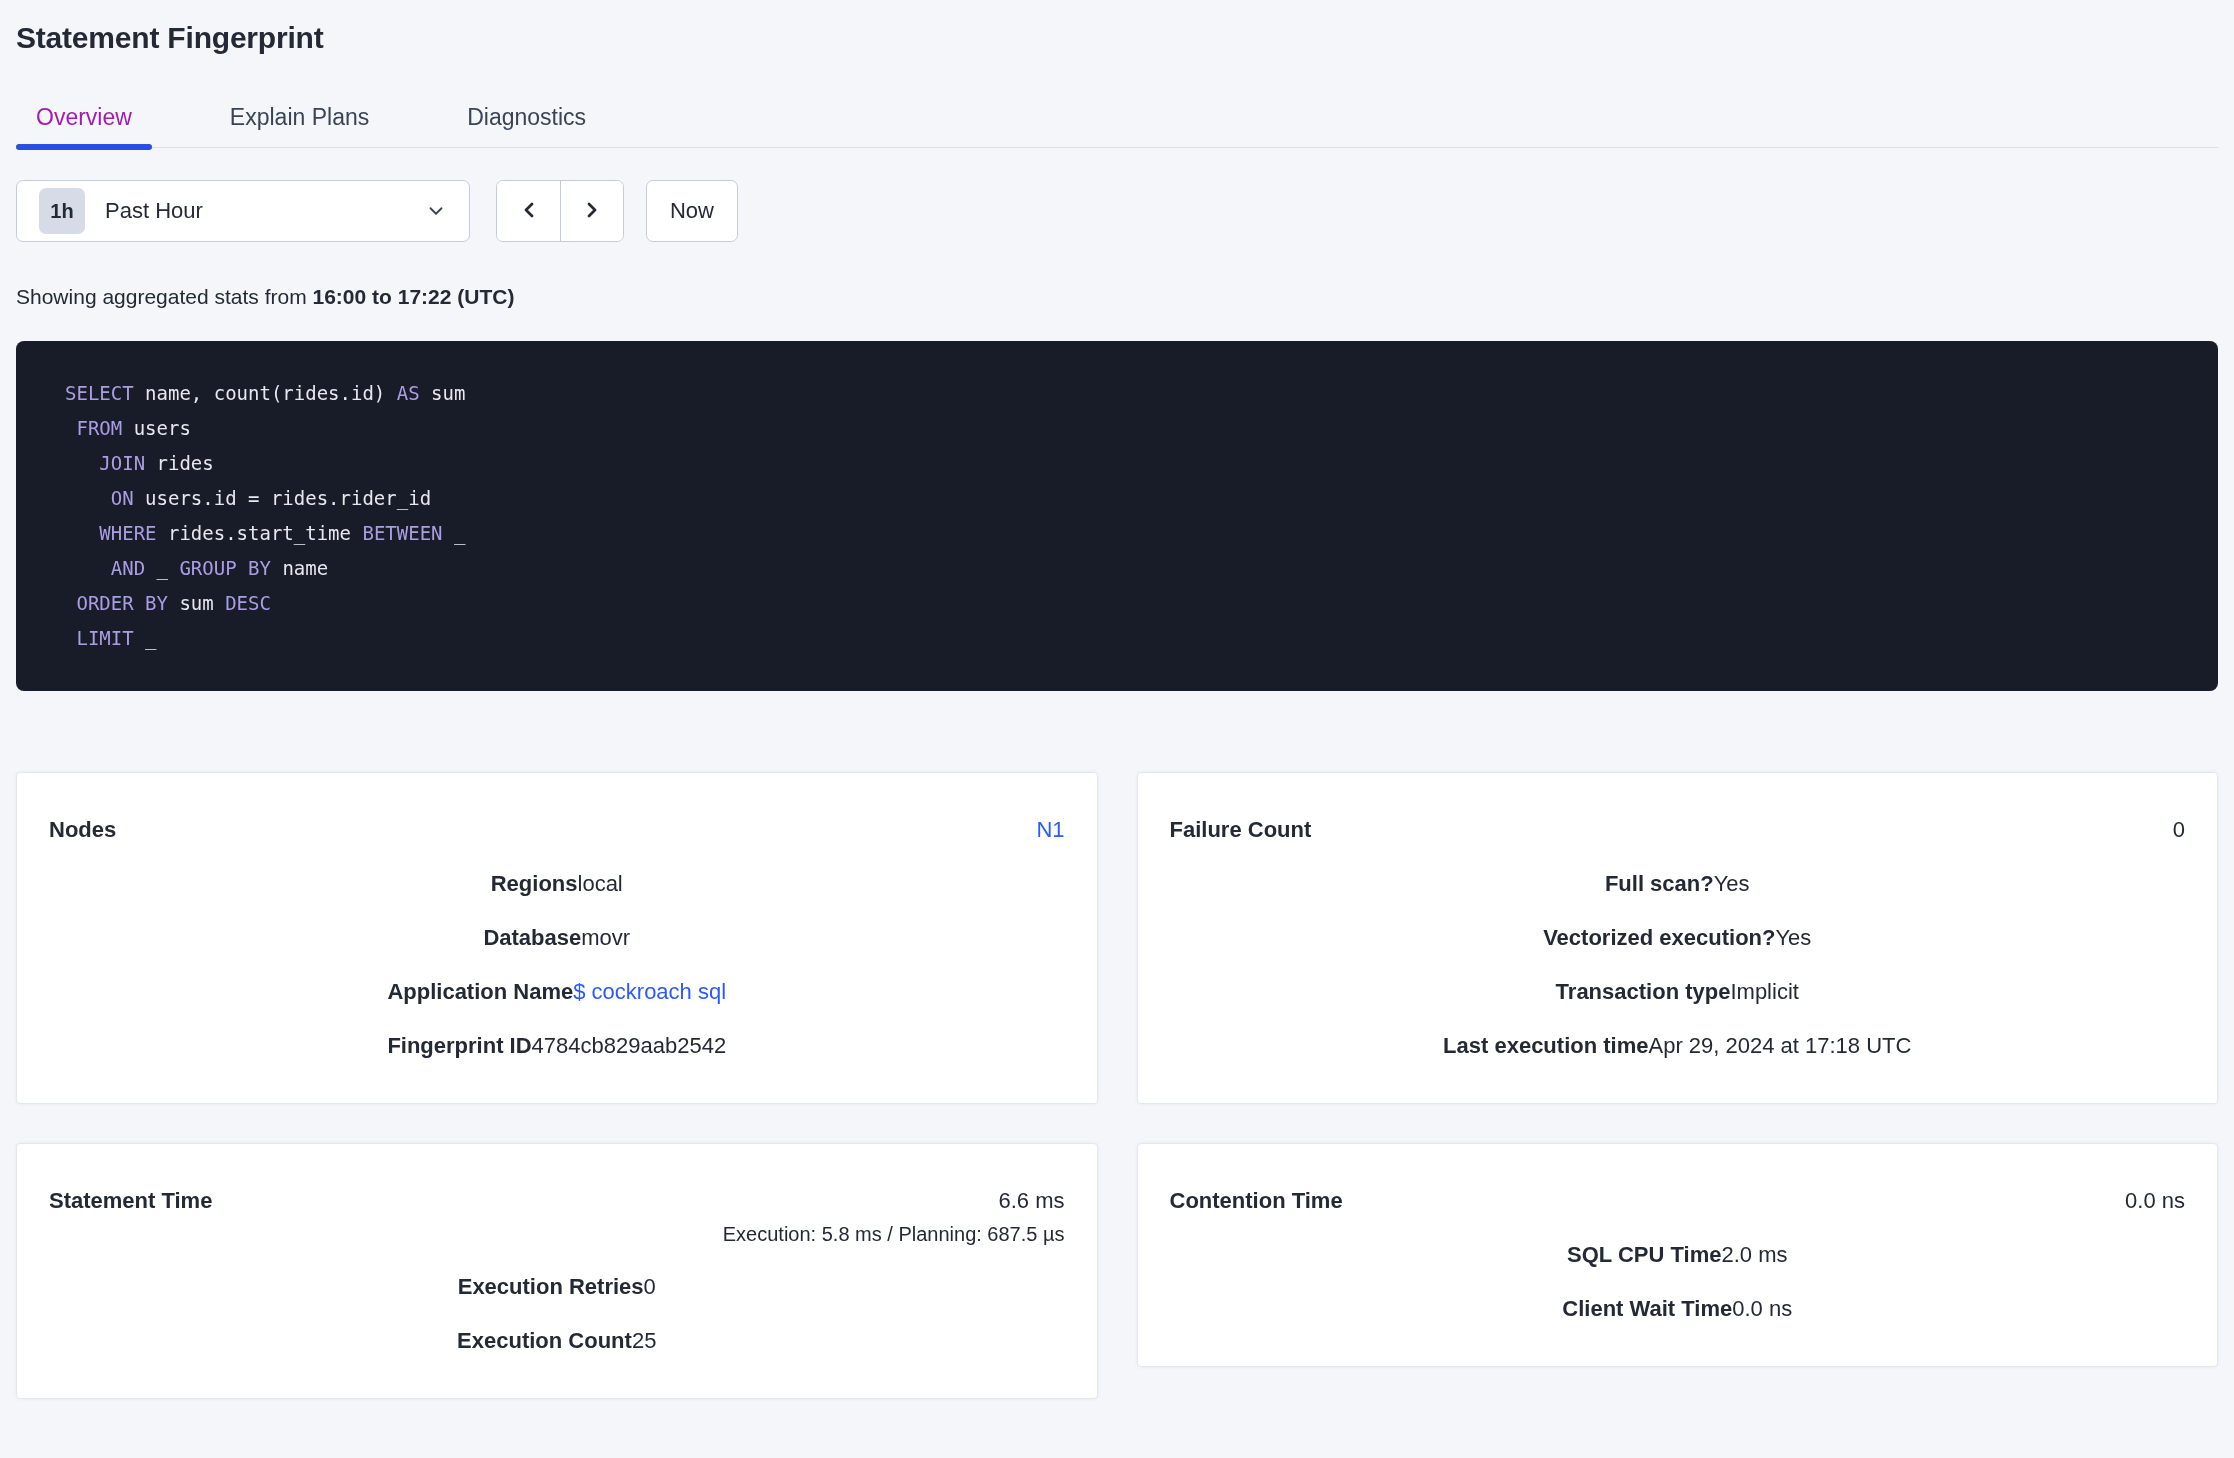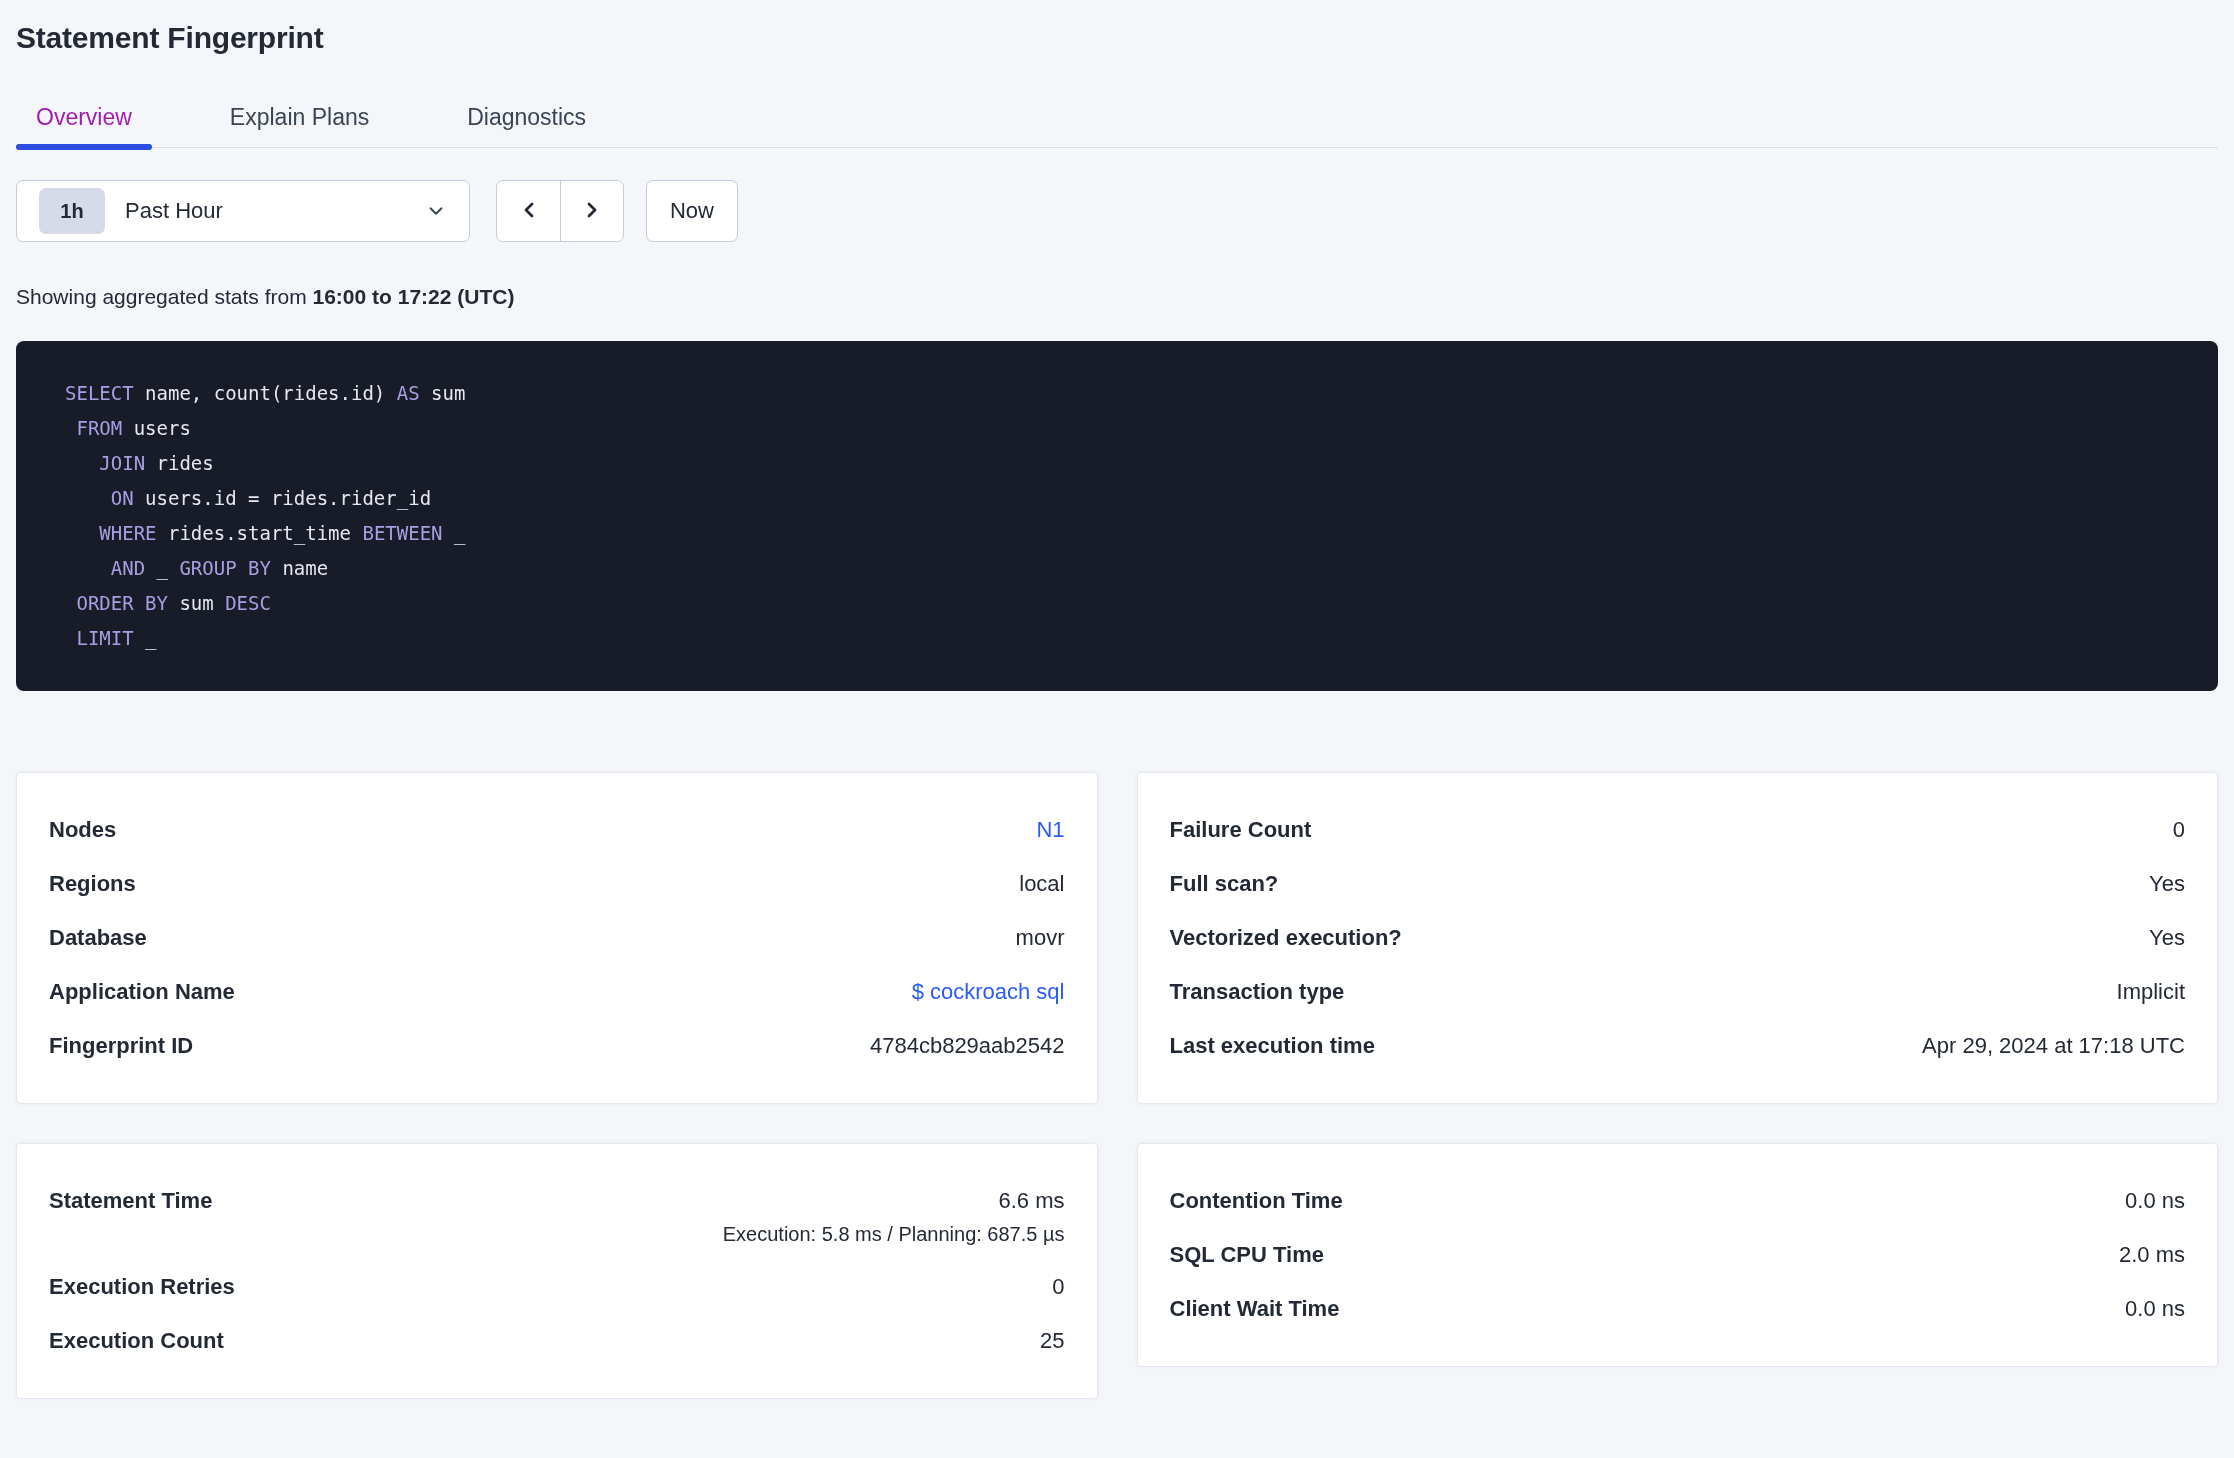--- a/index.html
+++ b/index.html
@@ -47,21 +47,21 @@
   .controls { display: flex; align-items: center; margin-top: 32px; }
   .range-select {
     width: 454px; height: 62px;
     background: #fff;
     border: 1px solid #c4cbdd; border-radius: 7px;
     display: flex; align-items: center;
     padding: 0 22px;
     cursor: pointer;
   }
   .range-badge {
-    width: 66px; height: 46px;
+    width: 46px; height: 46px;
     background: #d6dbe7; border-radius: 7px;
     display: flex; align-items: center; justify-content: center;
     font-size: 20px; font-weight: 700;
   }
   .range-label { margin-left: 20px; font-size: 22px; }
   .range-caret { margin-left: auto; display: flex; color: #394455; }
   .nav-group {
     margin-left: 26px;
     display: flex; height: 62px;
     background: #fff;
@@ -109,21 +109,21 @@
   .cards.row1 { margin-top: 81px; }
   .cards.row2 { margin-top: 39px; }
   .card {
     flex: 1;
     background: #fff;
     border: 1px solid #e2e7f0; border-radius: 4px;
     box-shadow: 0 0 4px rgba(36, 42, 53, 0.05);
     padding: 44px 32px;
   }
   .stat-row { display: flex; justify-content: space-between; align-items: flex-start; }
-  .stat-row + .stat-row { margin-top: 28px; }
+  .stat-row + .stat-row { margin-top: 28px; justify-content: center; }
   .stat-label { font-size: 22px; line-height: 26px; font-weight: 700; }
   .stat-value { font-size: 22px; line-height: 26px; text-align: right; }
   .stat-value.link { color: #2a5af8; cursor: pointer; }
   .value-block { text-align: right; }
   .stat-subvalue { display: block; font-size: 20px; line-height: 24px; margin-top: 8px; }
 </style>
 </head>
 <body>
 
 <div class="page">

